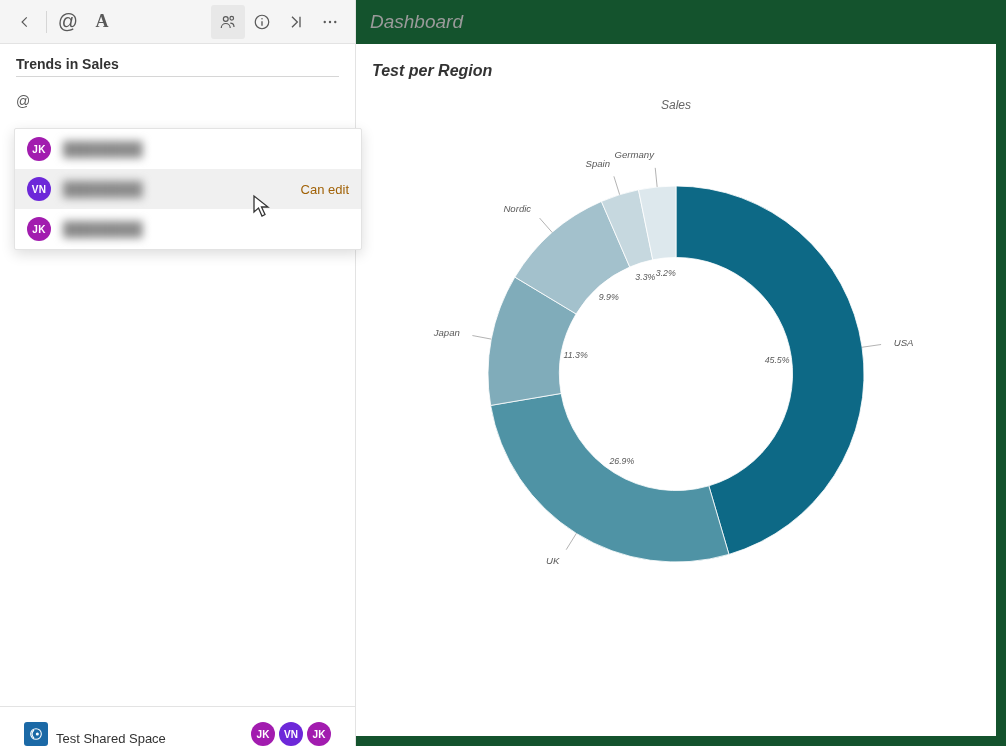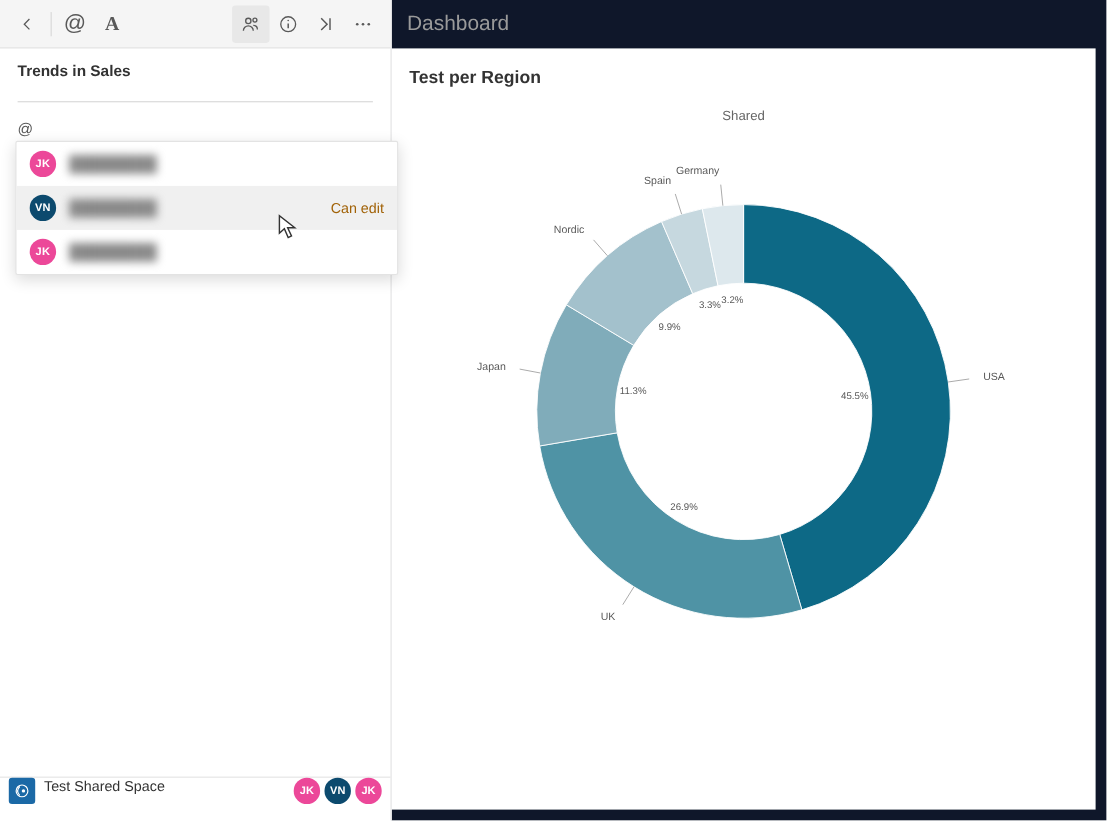--- a/index.html
+++ b/index.html
@@ -9,43 +9,43 @@
   .toolbar { height:44px; display:flex; align-items:center; padding:0 8px; background:#f5f5f5; border-bottom:1px solid #e3e3e3; }
   .tb-btn { width:34px; height:34px; display:flex; align-items:center; justify-content:center; color:#595959; border-radius:3px; }
   .tb-btn.active { background:#e8e8e8; }
   .tb-sep { width:1px; height:22px; background:#d6d6d6; margin:0 4px; }
   .tb-spacer { flex:1; }
   .tb-btn svg { stroke:#595959; fill:none; }
   .tb-btn .bold { font-weight:bold; font-size:18px; font-family:Georgia,serif; color:#595959; }
   .tb-btn .at { font-size:20px; color:#595959; }
 
   .panel-body { flex:1; padding:12px 16px 0 16px; overflow:hidden; }
-  .panel-title { font-size:14px; font-weight:600; padding-bottom:20px; border-bottom:1px solid #d6d6d6; margin-bottom:12px; }
+  .panel-title { font-size:14px; font-weight:600; padding-bottom:4px; border-bottom:1px solid #d6d6d6; margin-bottom:12px; }
 
   .mention-input { width:100%; border:none; outline:none; font-size:14px; padding:4px 0; color:#595959; }
   .mention-input::placeholder { color:#aaa; }
 
   .suggest-pop { position:absolute; top:128px; left:14px; width:348px; background:#fff; border:1px solid #e3e3e3; box-shadow:0 4px 14px rgba(0,0,0,0.14); border-radius:2px; z-index:20; }
   .suggest-item { display:flex; align-items:center; height:40px; padding:0 12px; font-size:14px; color:#444; }
   .suggest-item.hover { background:#f0f0f0; }
   .suggest-item .avatar { width:24px; height:24px; border-radius:50%; font-size:10px; font-weight:600; display:flex; align-items:center; justify-content:center; color:#fff; margin-right:12px; letter-spacing:0.3px; }
-  .avatar.blue { background:#ec4899; }
-  .avatar.coral { background:#0c4a6e; }
+  .avatar.blue { background:#a21caf; }
+  .avatar.coral { background:#6d28d9; }
   .suggest-item .uname { flex:1; filter: blur(4px); color:#888; }
   .suggest-item .perm { font-size:13px; color:#a16207; }
 
   .cursor-pointer { position:absolute; top:194px; left:252px; z-index:30; pointer-events:none; }
 
-  .footer { height:40px; border-top:1px solid #e3e3e3; display:flex; align-items:flex-start; padding:0 8px; gap:8px; }
+  .footer { height:40px; border-top:1px solid #e3e3e3; display:flex; align-items:flex-end; padding:0 24px; gap:8px; }
   .footer .space-icon { width:24px; height:24px; border-radius:3px; background:#1b69a6; display:flex; align-items:center; justify-content:center; }
   .footer .space-name { flex:1; font-size:13px; }
   .footer .avatars { display:flex; gap:4px; }
   .footer .avatars .avatar { width:24px; height:24px; border-radius:50%; font-size:10px; font-weight:600; display:flex; align-items:center; justify-content:center; color:#fff; }
 
-  .main { flex:1; background:#0f172a; display:flex; flex-direction:column; }
+  .main { flex:1; background:#14532d; display:flex; flex-direction:column;font-style:italic; }
   .main-header { height:44px; display:flex; align-items:center; padding:0 14px; color:#9a9a9a; font-size:19px; }
   .chart-card { flex:1; margin:0 10px 10px 0; margin-left:0; background:#fff; position:relative; overflow:hidden; }
   .chart-title { position:absolute; top:18px; left:16px; font-weight:600; font-size:16px; color:#333; }
   .chart-legend-title { position:absolute; top:54px; left:0; right:0; text-align:center; font-size:12px; color:#666; }
   .donut-holder { position:absolute; top:90px; left:50%; transform:translateX(-50%); width:480px; height:480px; }
   .donut-holder svg { width:480px; height:480px; overflow:visible; }
   .slice-label { font-size:12px; fill:#595959; }
   .pct-label { font-size:11px; fill:#595959; }
 </style>
 </head>
@@ -141,21 +141,21 @@
           <div class="avatar blue">JK</div>
         </div>
     </div>
 
   </div>
 
   <div class="main">
     <div class="main-header">Dashboard</div>
     <div class="chart-card">
       <div class="chart-title">Test per Region</div>
-      <div class="chart-legend-title">Shared</div>
+      <div class="chart-legend-title">Sales</div>
       <div class="donut-holder">
         <svg id="donut-svg" viewBox="-300 -300 600 600">
             <path d="M 1.43895998899814e-14 -235 A 235 235 0 0 1 66.20715085773605 225.48084879940686 L 41.04843353179635 139.79812625563224 A 145.7 145.7 0 0 0 8.921551931788467e-15 -145.7 Z" fill="#0d6986" stroke="#fff" stroke-width="1"></path>
             <text x="126.40019812819509" y="-14.173604847498527" text-anchor="middle" class="pct-label">45.5%</text>
             <line x1="232.60803884201917" y1="-33.443986994222044" x2="256.36375344716157" y2="-36.85954311278089" stroke="#888" stroke-width="0.8"></line>
             <text x="272.20089651725647" y="-35.136580525153455" text-anchor="start" class="slice-label">USA</text>
             <path d="M 66.20715085773605 225.48084879940686 A 235 235 0 0 1 -231.69511427227133 39.27306993805219 L -143.6509708488082 24.349303361592355 A 145.7 145.7 0 0 0 41.04843353179635 139.79812625563224 Z" fill="#4f93a5" stroke="#fff" stroke-width="1"></path>
             <text x="-67.68579521647226" y="112.28630165405862" text-anchor="middle" class="pct-label">26.9%</text>
             <line x1="-124.55882439992939" y1="199.27393021694422" x2="-137.27972561524132" y2="219.62531032420662" stroke="#888" stroke-width="0.8"></line>
             <text x="-145.76032642544928" y="237.19289706238155" text-anchor="end" class="slice-label">UK</text>

